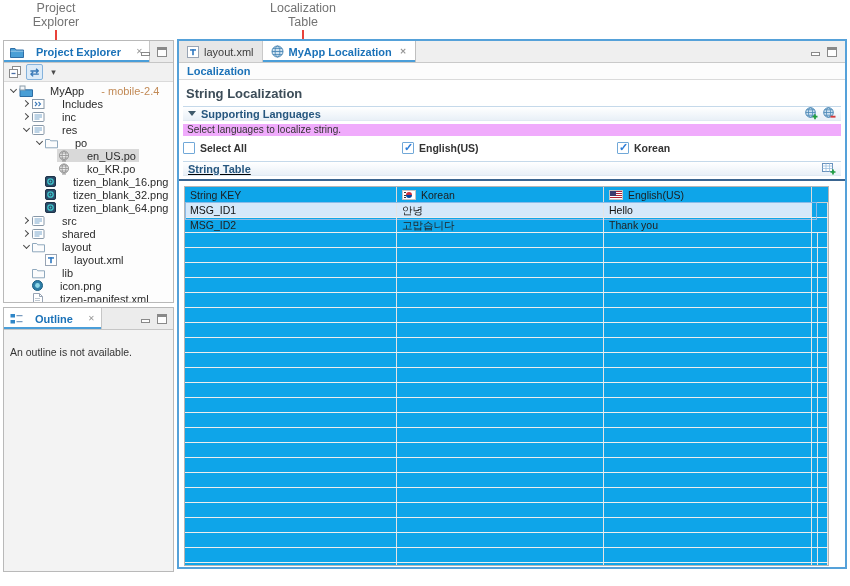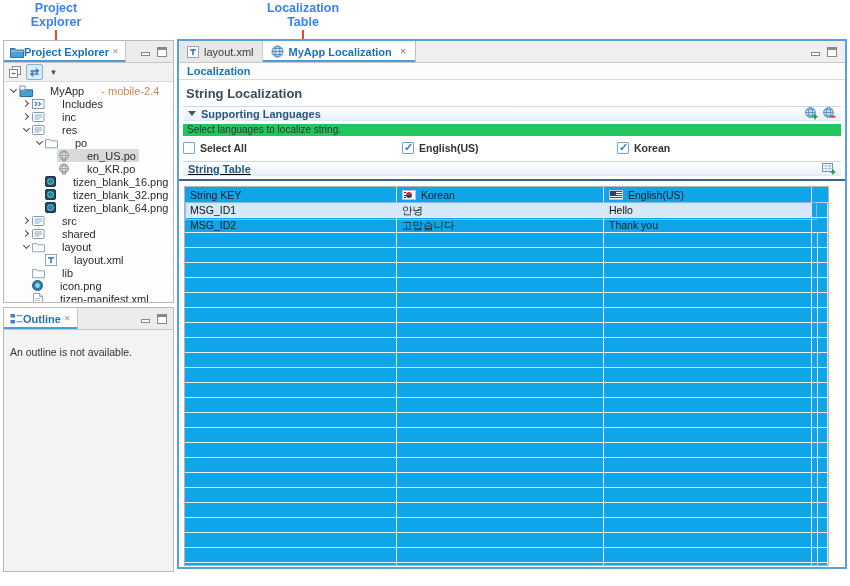--- a/index.html
+++ b/index.html
@@ -1,34 +1,34 @@
 <!DOCTYPE html>
 <html><head>
 <meta charset="utf-8">
 <style>
   * { margin:0; padding:0; box-sizing:border-box; }
   body { background:#fff; }
   .stage{ position:relative; width:850px; height:586px; background:#fff;
           font-family:"Liberation Sans",sans-serif; overflow:hidden; }
 
   
-  .ann{ position:absolute; text-align:center; font-size:12.5px; font-weight:bold;
-        line-height:13.5px; color:#3b82f6; }
+  .ann{ position:absolute; text-align:center; font-size:12.5px; font-weight:normal;
+        line-height:13.5px; color:#737373; }
   #ann-pe{ left:16px; top:2px; width:80px; }
   #ann-le{ left:248px; top:2px; width:110px; }
   .connector{ position:absolute; width:2px; background:#e8423a; }
   #conn-pe{ left:55px; top:30px; height:13px; }
   #conn-le{ left:302px; top:30px; height:11px; }
 
   
   .panel{ position:absolute; border:1px solid #b9b9b9; background:#fff;
           display:flex; flex-direction:column; }
   .tabbar{ height:22px; flex:0 0 22px; background:#ececec;
            border-bottom:1px solid #c6c6c6; display:flex; position:relative; }
-  .tab{ display:flex; align-items:center; gap:0; padding:0 6px; background:#fff;
+  .tab{ display:flex; align-items:center; gap:12px; padding:0 6px; background:#fff;
         border-right:1px solid #c6c6c6; box-shadow:inset 0 -2px 0 #4a9ed9; }
   .tab-label{ font-size:11px; font-weight:bold; color:#1b72b8; white-space:nowrap; }
   .close{ font-size:8px; color:#979797; margin-left:3px; line-height:8px; }
   .winbtns{ position:absolute; top:6px; display:flex; gap:7px; align-items:center; }
   .minbtn{ width:9px; height:4px; border:1px solid #898989; background:#fdfdfd; margin-top:4px; }
   .maxbtn{ width:10px; height:10px; border:1px solid #898989; border-top-width:3px; background:#fdfdfd; }
 
   
   #pe-panel{ left:3px; top:40px; width:171px; height:263px; }
   #pe-panel .winbtns{ right:6px; }
@@ -74,21 +74,21 @@
                font-weight:bold; color:#1b72b8; background:#fcfcfc; }
   .content{ flex:1; padding:0 4px; display:flex; flex-direction:column; overflow:hidden; }
   .page-title{ margin:6px 0 5px 3px; font-size:13px; font-weight:bold; color:#3c4c58; }
   .secbar{ height:31px; flex:0 0 14px; display:flex; align-items:center; gap:5px;
            padding:0 5px; background:linear-gradient(#ffffff,#e9f0f7);
            border-top:1px solid #c5d9ea; border-bottom:1px solid #dfe9f2; }
   .sectitle{ font-size:11px; font-weight:bold; color:#27577f; white-space:nowrap; }
   .tri{ width:0; height:0; border-left:4px solid transparent;
         border-right:4px solid transparent; border-top:5px solid #3f5a6b; }
   .spacer{ flex:1; }
-  .desc{ margin-top:3px; background:#22c55e; height:12px; line-height:12px;
+  .desc{ margin-top:3px; background:#f0abfc; height:12px; line-height:12px;
          font-size:10px; color:#333; padding-left:4px; flex:0 0 12px; }
   .cb-row{ position:relative; height:22px; flex:0 0 22px; margin-top:2px; }
   .cb{ position:absolute; top:4px; display:flex; align-items:center; gap:5px;
        font-size:10.5px; font-weight:bold; color:#333; }
   .cb:nth-child(1){ left:0px; } .cb:nth-child(2){ left:219px; } .cb:nth-child(3){ left:434px; }
   .cb .box{ width:12px; height:12px; border:1px solid #71a8d8; background:#fff;
             border-radius:1px; position:relative; }
   .cb.checked .box::after{ content:"✓"; position:absolute; left:1px; top:-2px;
             font-size:11px; font-weight:bold; color:#2f7ed8; }
   .secbar.st{ margin-top:1px;text-decoration:underline; }

